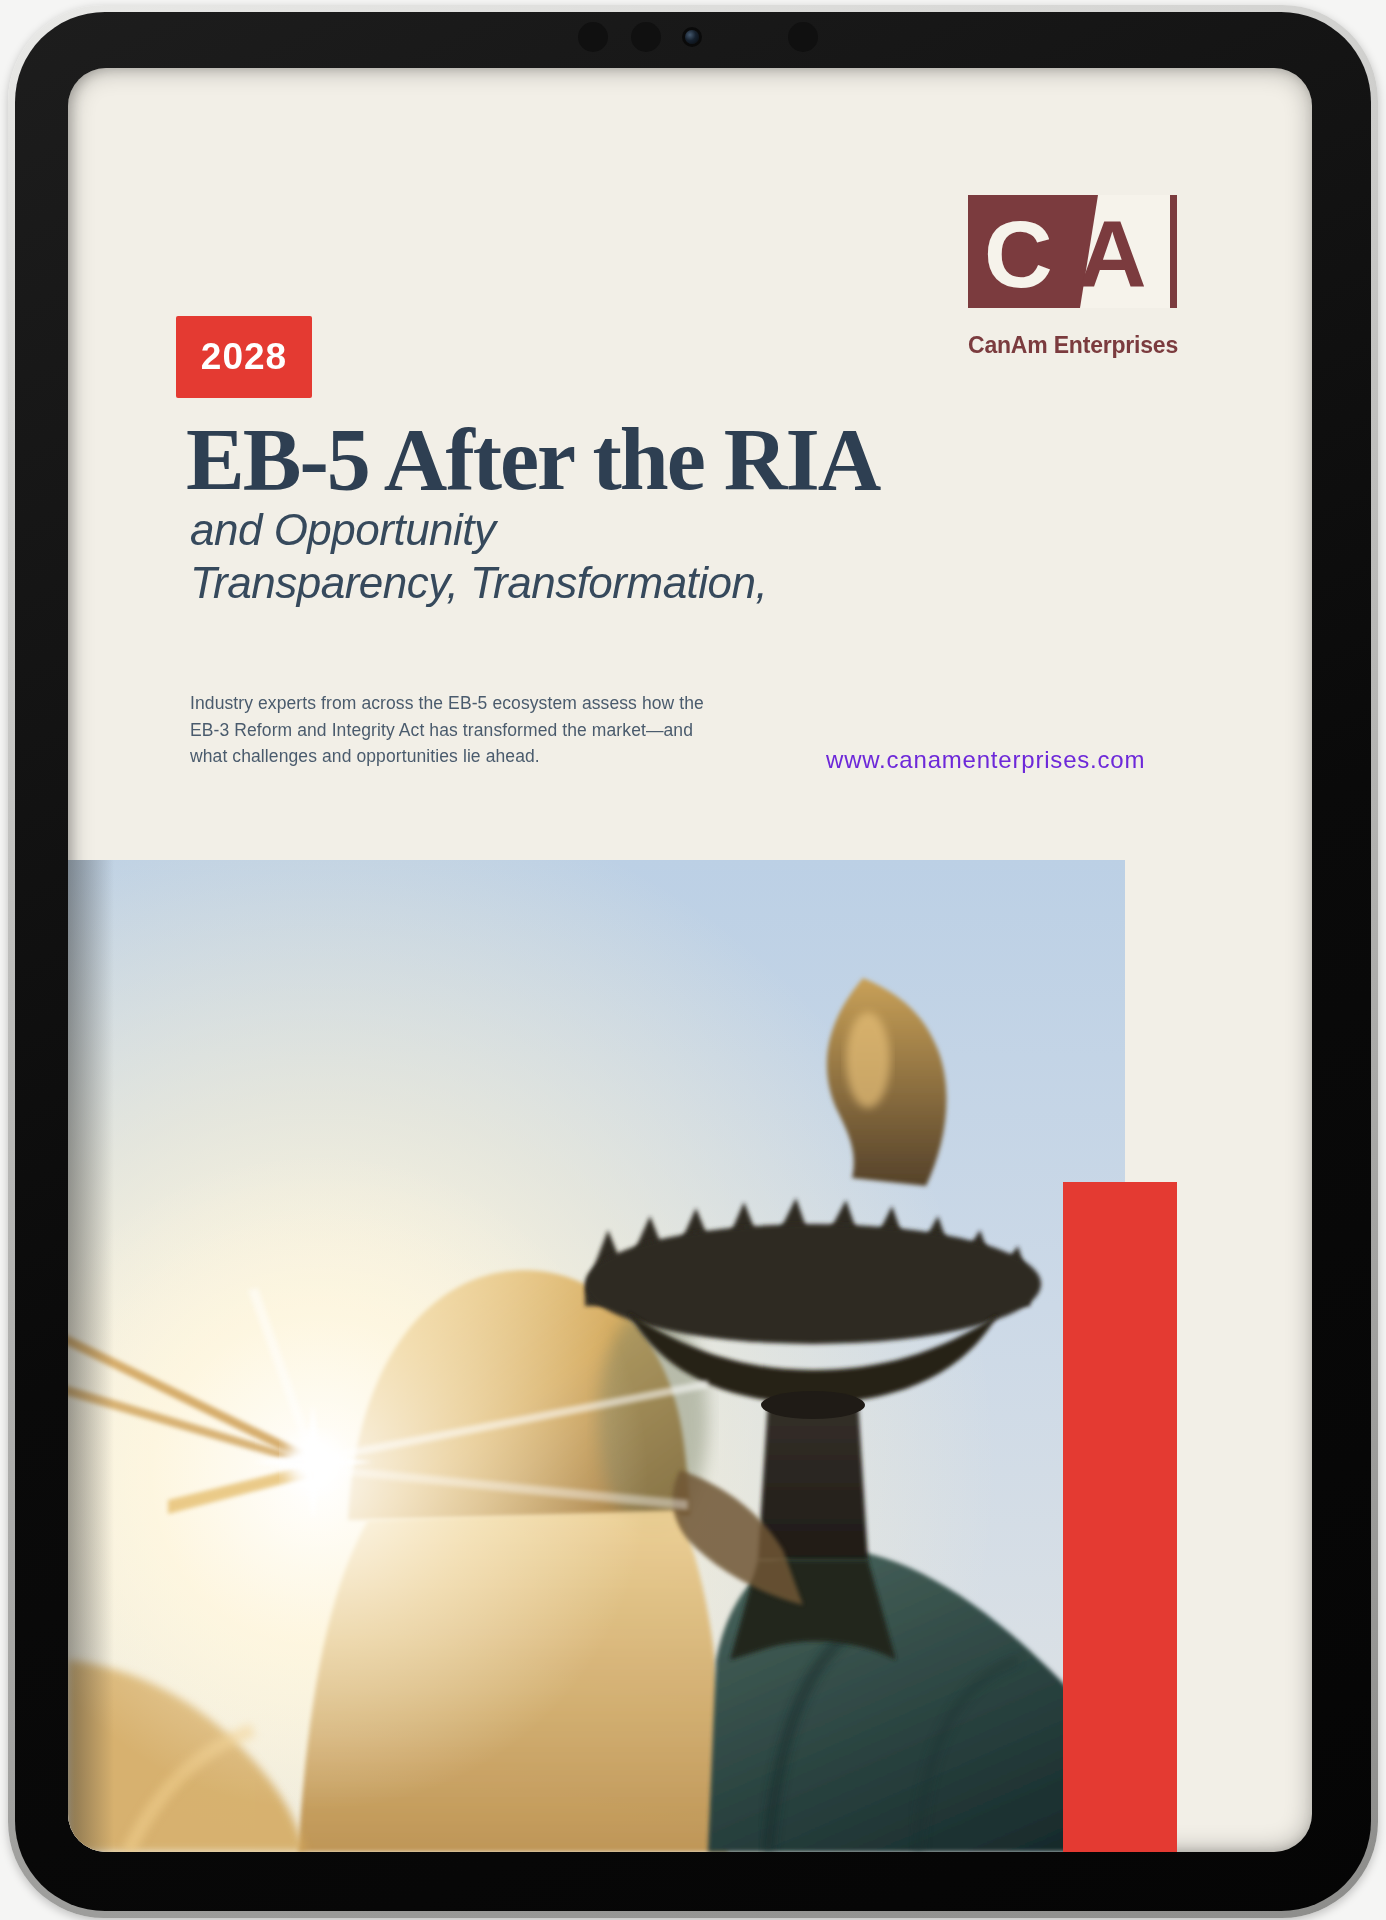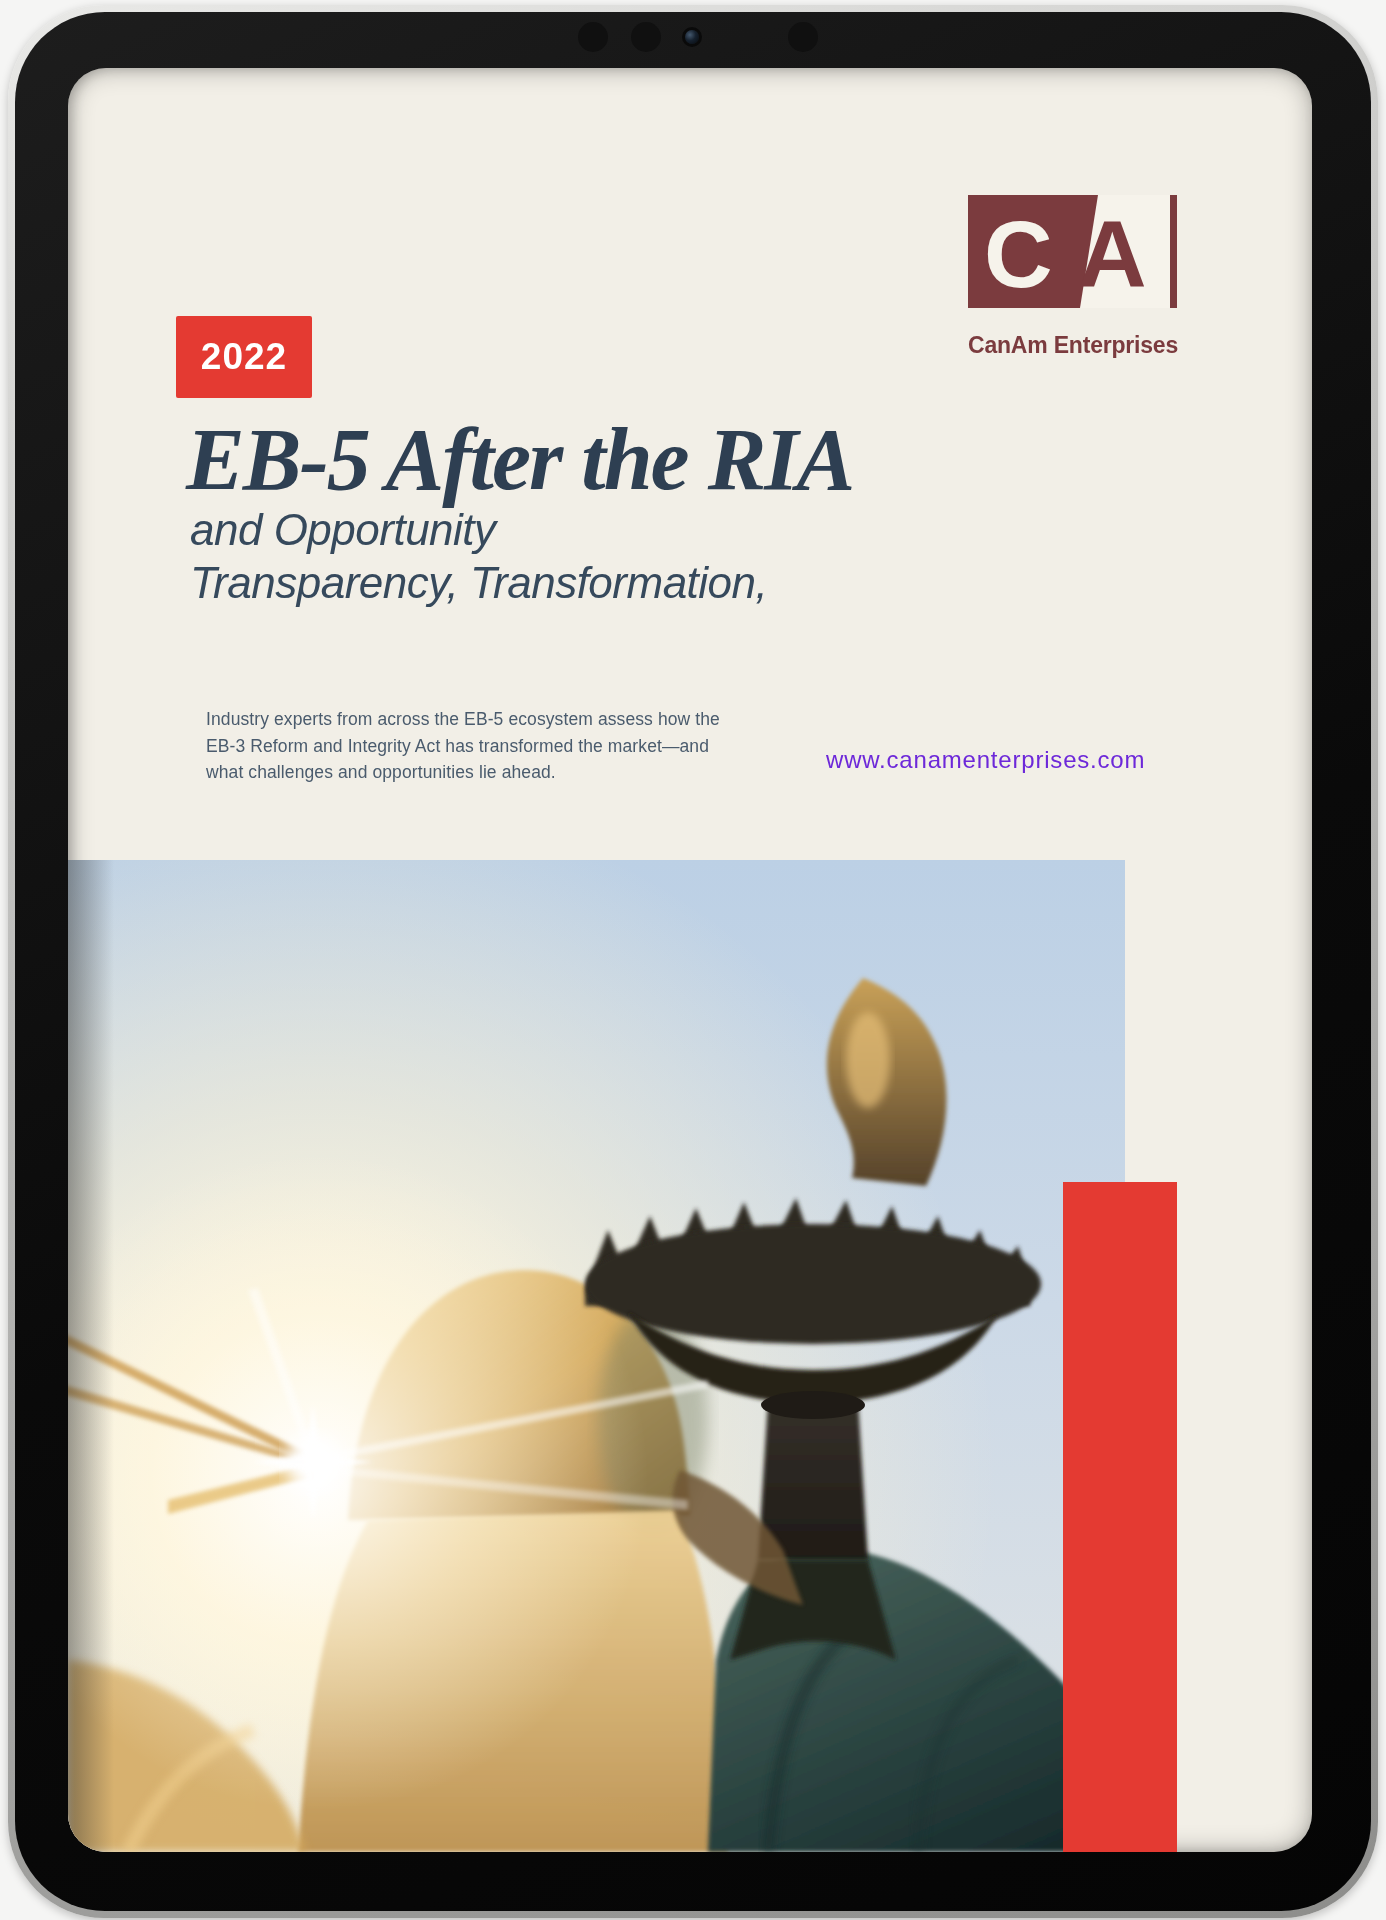--- a/index.html
+++ b/index.html
@@ -42,31 +42,31 @@
   
   .badge{
     position:absolute;left:108px;top:248px;width:136px;height:82px;
     background:#e43a32;color:#ffffff;display:flex;align-items:center;justify-content:center;
     font-size:37px;font-weight:bold;letter-spacing:1px;border-radius:2px;
   }
   
   .title{
     position:absolute;left:118px;top:348px;margin:0;white-space:nowrap;
     font-family:"Liberation Serif","DejaVu Serif",serif;font-weight:bold;
-    font-size:88px;letter-spacing:-2px;color:#2e3f52;line-height:1;font-style:italic;
+    font-size:88px;letter-spacing:-2px;color:#2e3f52;line-height:1;
   }
   .subtitle{
     position:absolute;left:122px;top:436px;margin:0;
     font-style:italic;font-weight:500;font-size:44px;line-height:1.2;
     letter-spacing:-0.5px;color:#36495c;
   }
   .subtitle span{display:block;}
   
   .lede{
-    position:absolute;left:122px;top:622px;margin:16px;
+    position:absolute;left:122px;top:622px;margin:0;
     font-size:17.5px;line-height:26.5px;color:#4a5b6d;letter-spacing:0.1px;
   }
   .lede span{display:block;}
   
   .website{
     position:absolute;left:758px;top:678px;
     font-size:24px;letter-spacing:0.8px;color:#6d28d9;
   }
   
   .photo{
@@ -96,21 +96,21 @@
     <div class="logo">
       <svg width="209" height="113" viewBox="0 0 209 113">
         <rect x="0" y="0" width="209" height="113" fill="#7b3b3e"></rect>
         <polygon points="130,0 202,0 202,113 112,113" fill="#f6f3eb"></polygon>
         <text x="16" y="92" font-family="Liberation Sans, DejaVu Sans, sans-serif" font-size="95" font-weight="bold" fill="#f6f3eb">C</text>
         <text x="110" y="92" font-family="Liberation Sans, DejaVu Sans, sans-serif" font-size="95" font-weight="bold" fill="#7b3b3e">A</text>
       </svg>
       <div class="logo-caption">CanAm Enterprises</div>
     </div>
 
-    <div class="badge">2022</div>
+    <div class="badge">2028</div>
 
     <h1 class="title">EB-5 After the RIA</h1>
     <h2 class="subtitle">
       <span>and Opportunity</span>
       <span>Transparency, Transformation,</span>
     </h2>
 
     <p class="lede">
       <span>Industry experts from across the EB-5 ecosystem assess how the</span>
       <span>EB-3 Reform and Integrity Act has transformed the market—and</span>

